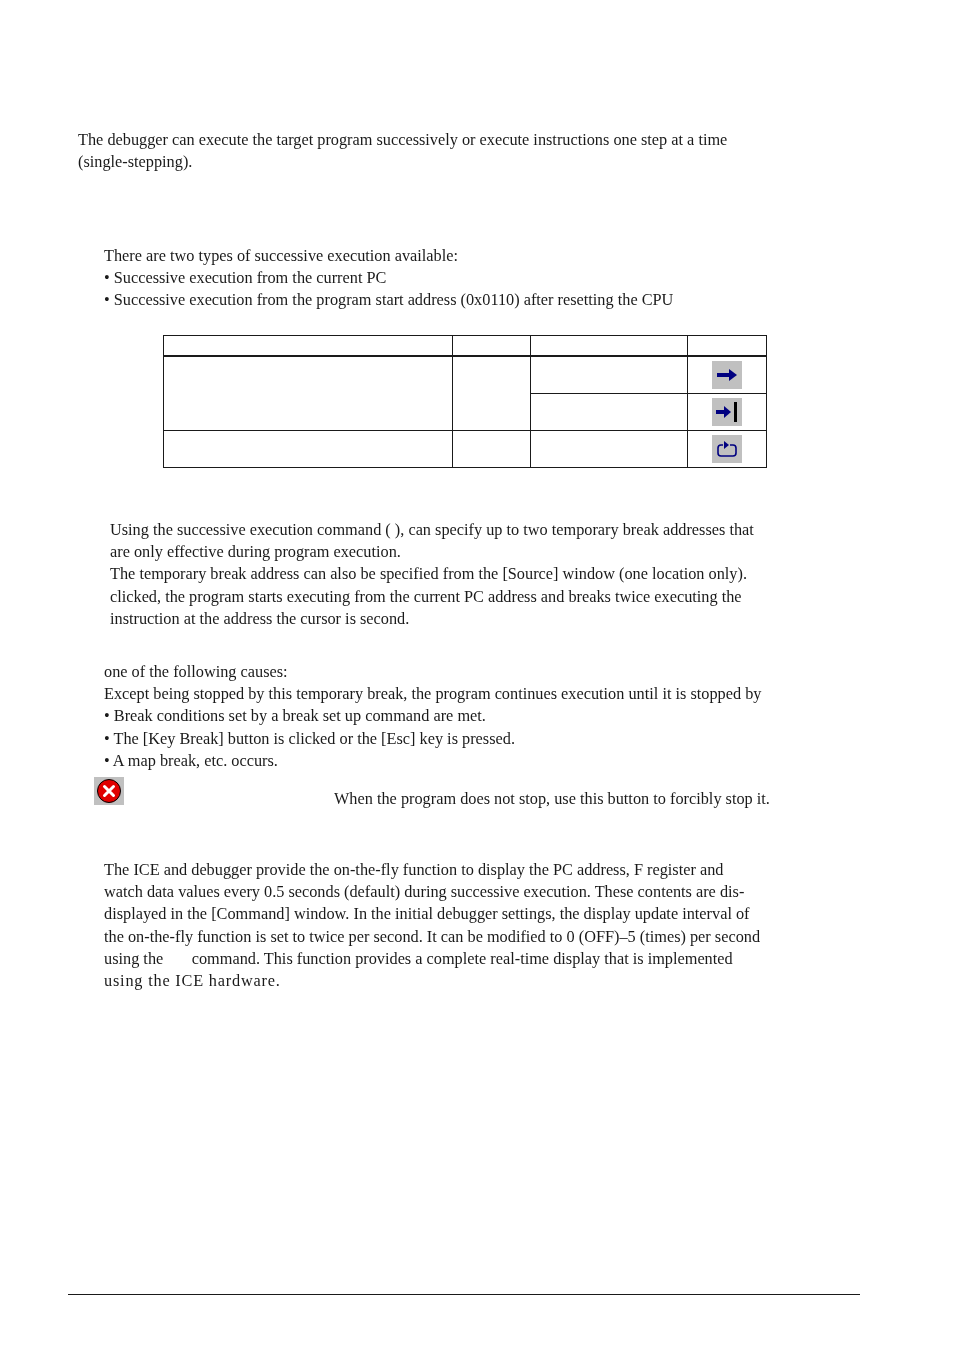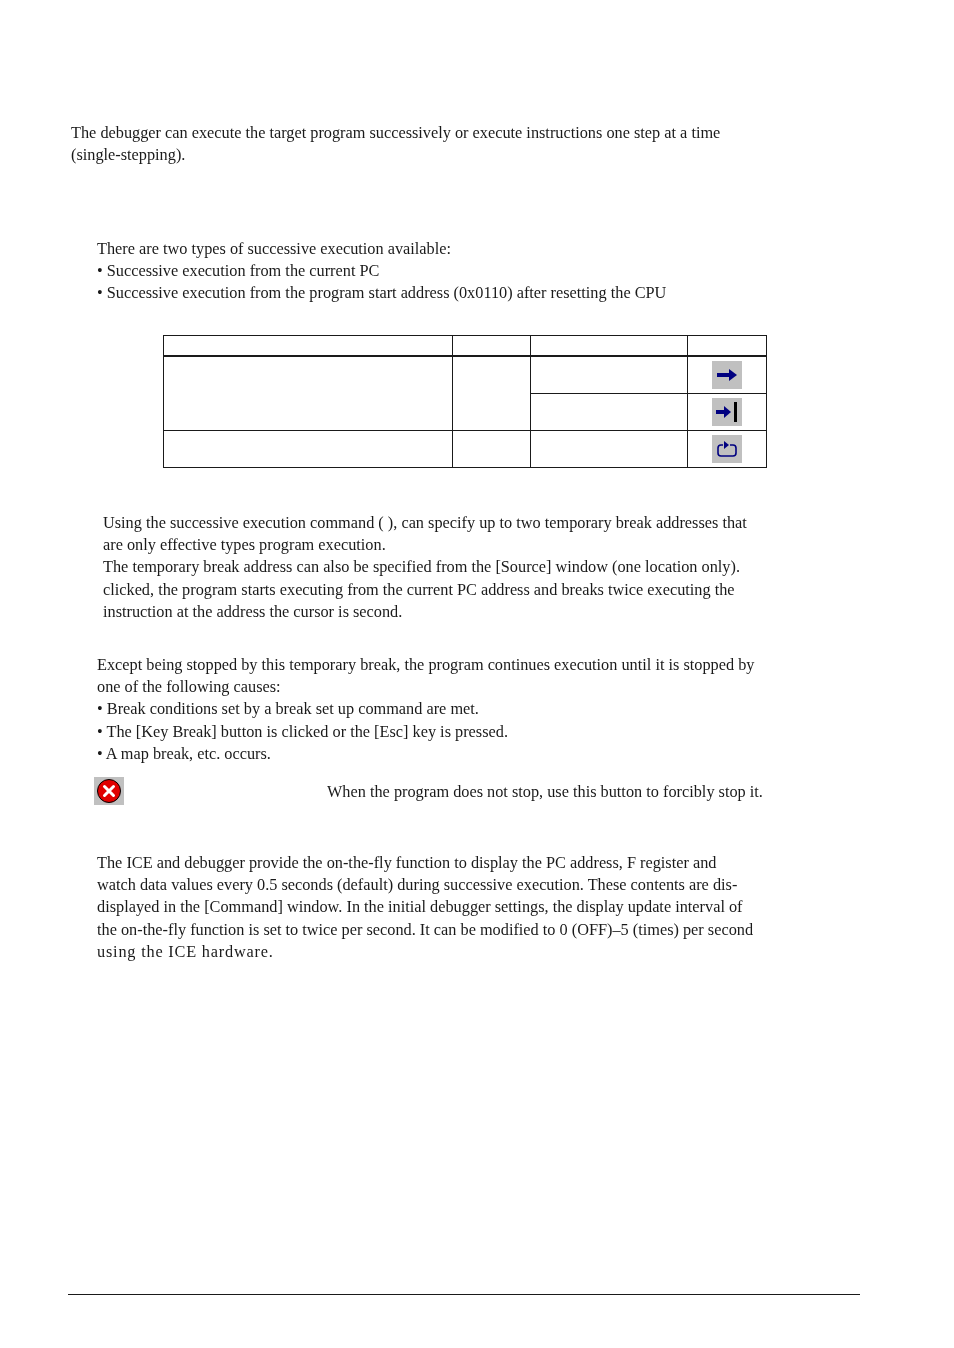--- a/index.html
+++ b/index.html
@@ -1,19 +1,19 @@
 <!DOCTYPE html>
 <html><head>
 <meta charset="utf-8">
 <style>
   html, body { margin: 0; padding: 0; background: #ffffff; }
   body { width: 954px; height: 1348px; position: relative; overflow: hidden;
          font-family: "Liberation Serif", "DejaVu Serif", serif; color: #1a1a1a; font-size: 16.3px; }
   .abs { position: absolute; }
-  .para { line-height: 22.2px; margin: 3px; white-space: nowrap; font-family: Liberation Serif, serif; }
+  .para { line-height: 22.2px; margin: 10px; white-space: nowrap; font-family: Liberation Serif, serif; }
   .line { display: block; }
   table.exec { position: absolute; left: 163px; top: 335px; border-collapse: collapse; }
   table.exec td { border: 1px solid #1a1a1a; padding: 0; }
   table.exec tr.hdr td { height: 19px; border-bottom: 2px solid #1a1a1a; }
   table.exec tr.r td { height: 36px; }
   .icon-btn { width: 30px; height: 28px; background: #c0c0c0; margin: 0 auto; display: flex; align-items: center; justify-content: center; }
   .stop-icon { width: 30px; height: 28px; background: #c0c0c0; display: flex; align-items: center; justify-content: center; }
   .rule { position: absolute; left: 68px; top: 1294px; width: 792px; height: 0; border-top: 1.2px solid #1a1a1a; }
 </style>
 </head>
@@ -74,43 +74,44 @@
               <polygon points="8,1 13,5 8,9" fill="#000080"></polygon>
             </svg>
       </div>
     </td>
   </tr>
 </tbody>
   </table>
 
 <div class="abs para" style="left:100px; top:509px;">
   <span class="line">Using the successive execution command (   ), can specify up to two temporary break addresses that</span>
-  <span class="line">are only effective types program execution.</span>
+  <span class="line">are only effective during program execution.</span>
   <span class="line">The temporary break address can also be specified from the [Source] window (one location only).</span>
   <span class="line">clicked, the program starts executing from the current PC address and breaks twice executing the</span>
   <span class="line">instruction at the address the cursor is second.</span>
 </div>
 
 <div class="abs para" style="left:94px; top:651px;">
+  <span class="line">one of the following causes:</span>
   <span class="line">Except being stopped by this temporary break, the program continues execution until it is stopped by</span>
-  <span class="line">one of the following causes:</span>
   <span class="line">• Break conditions set by a break set up command are met.</span>
   <span class="line">• The [Key Break] button is clicked or the [Esc] key is pressed.</span>
   <span class="line">• A map break, etc. occurs.</span>
 </div>
 
 <div class="abs stop-icon" style="left:94px; top:777px;">
   <svg width="26" height="26" viewBox="0 0 26 26">
     <circle cx="13" cy="13" r="11.5" fill="#e00000" stroke="#000" stroke-width="1"></circle>
     <path d="M8.5 8.5 L17.5 17.5 M17.5 8.5 L8.5 17.5" stroke="#fff" stroke-width="3" stroke-linecap="round"></path>
   </svg>
 </div>
 <div class="abs para" style="left:324px; top:778px;">When the program does not stop, use this button to forcibly stop it.</div>
 
 <div class="abs para" style="left:94px; top:849px;">
   <span class="line">The ICE and debugger provide the on-the-fly function to display the PC address, F register and</span>
   <span class="line">watch data values every 0.5 seconds (default) during successive execution. These contents are dis-</span>
   <span class="line">displayed in the [Command] window. In the initial debugger settings, the display update interval of</span>
   <span class="line">the on-the-fly function is set to twice per second. It can be modified to 0 (OFF)–5 (times) per second</span>
+  <span class="line" style="white-space:pre;">using the       command. This function provides a complete real-time display that is implemented</span>
   <span class="line" style="letter-spacing:0.8px;">using the ICE hardware.</span>
 </div>
 
 <div class="rule"></div>
 
 </body></html>

